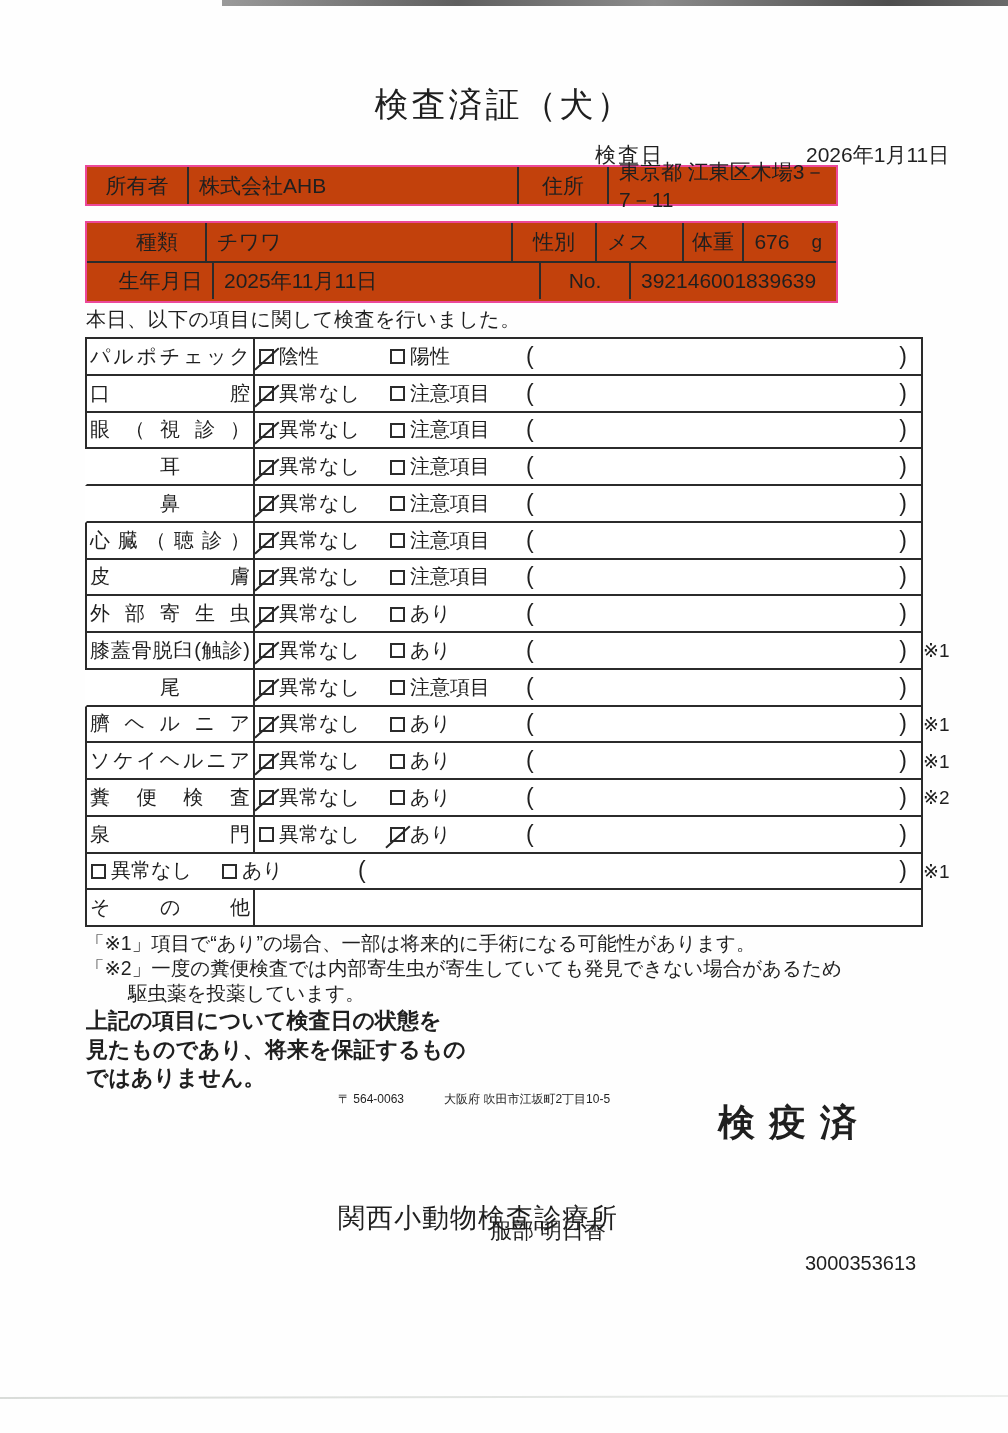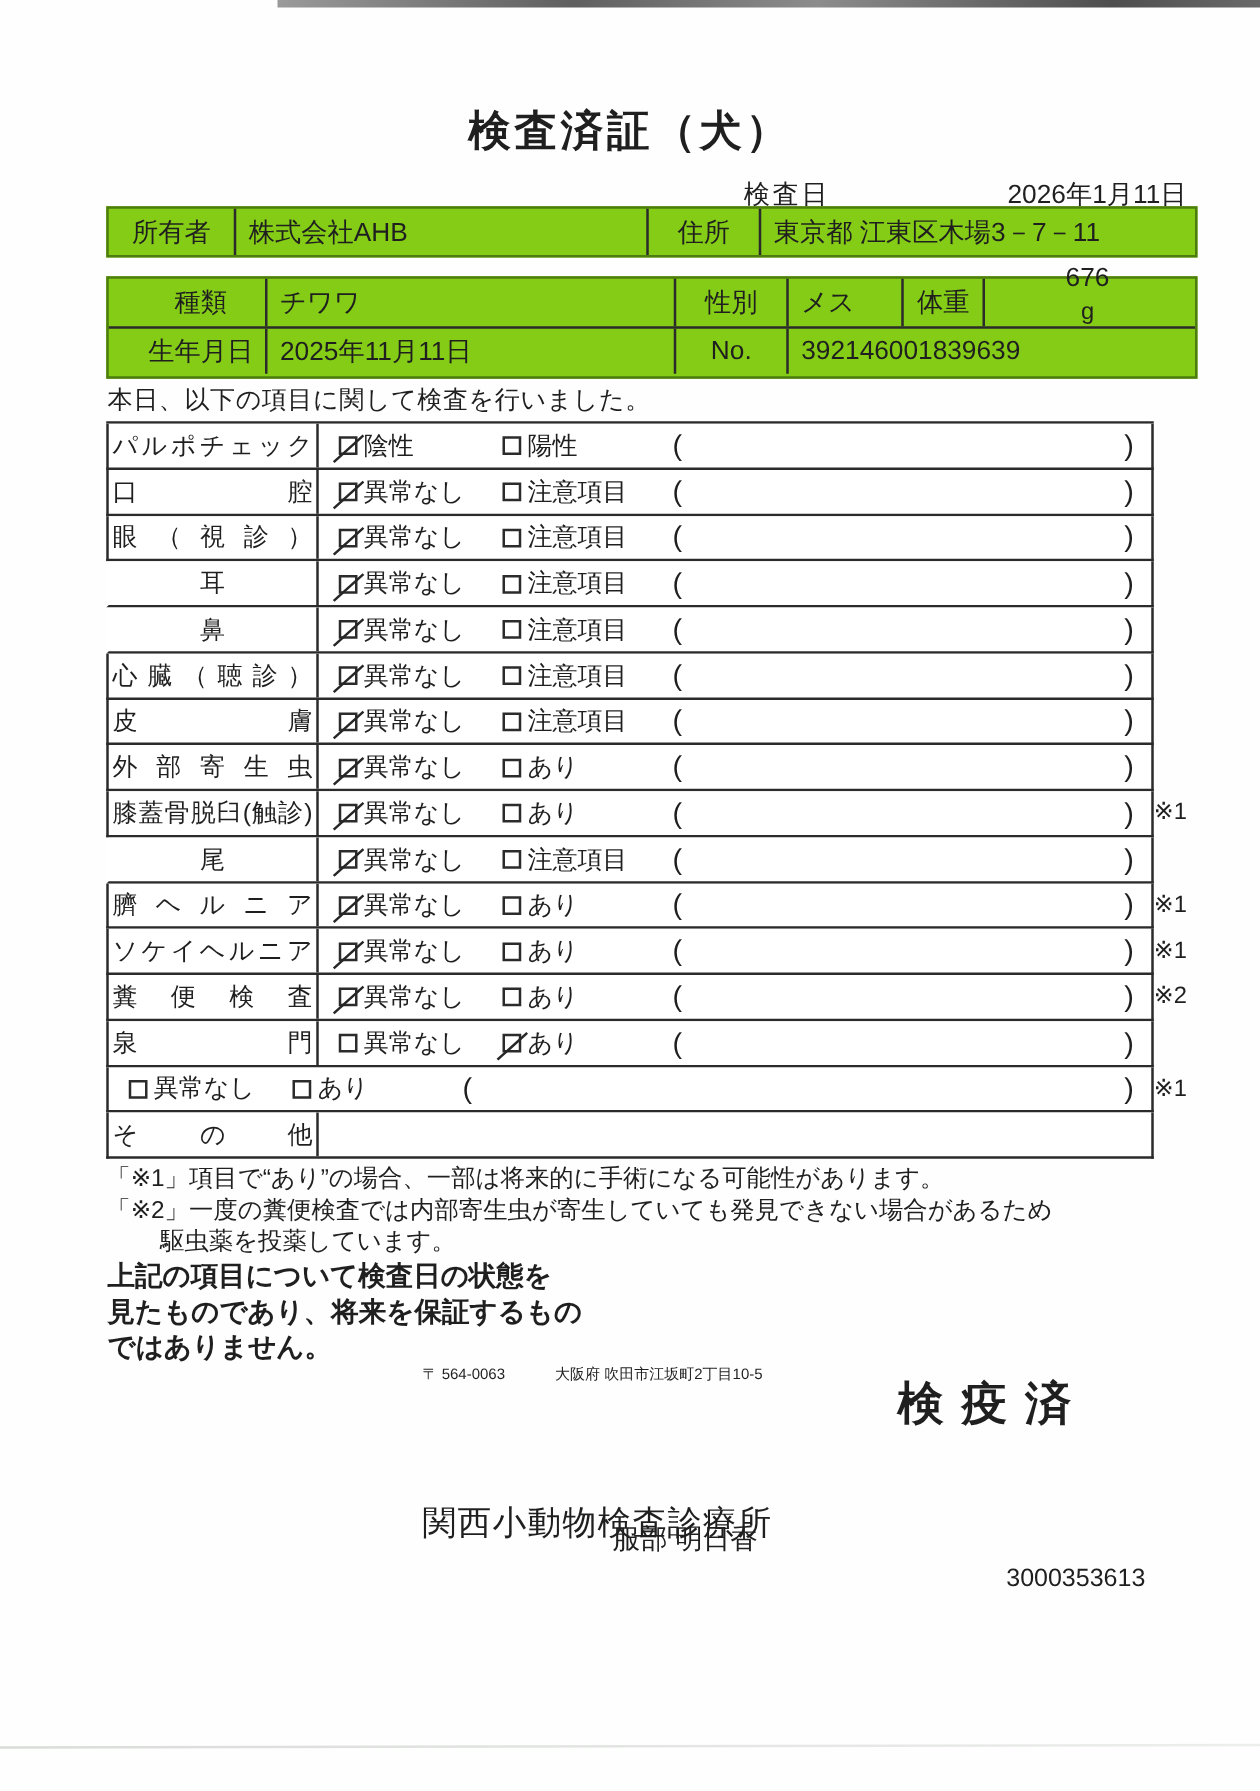--- a/index.html
+++ b/index.html
@@ -6,52 +6,52 @@
   body { background:#ffffff; font-family:"Liberation Sans","DejaVu Sans",sans-serif; color:#1f1f1f; }
   .page { position:relative; width:1008px; height:1433px; background:#fefefe; overflow:hidden; }
 
   
   .scan-strip-top { position:absolute; top:0; left:222px; right:0; height:6px;
     background:linear-gradient(90deg,#9a9a9a,#5f5f5f 30%,#8c8c8c 55%,#4e4e4e 85%,#6a6a6a); }
   .scan-line-bottom { position:absolute; top:1396px; left:0; width:100%; height:2px;
     background:linear-gradient(90deg,#d9dcd9,#eceeec); transform:rotate(-0.12deg); }
 
   .title { position:absolute; top:82px; left:0; width:100%; text-align:center;
-    font-size:34px; font-weight:700; letter-spacing:3px; }
+    font-size:34px; font-weight:400; letter-spacing:3px; }
 
   .insp-date-label { position:absolute; top:141px; left:595px; font-size:21px; letter-spacing:2px; }
   .insp-date-value { position:absolute; top:141px; left:806px; font-size:21px; }
 
   
-  .htable { position:absolute; left:85px; width:873px; border:2px solid #4d7c0f; background:#84cc16; }
+  .htable { position:absolute; left:85px; width:753px; border:2px solid #ec4899; background:#c2410c; }
   .hrow { display:flex; height:38px; }
   .hrow + .hrow { border-top:2px solid #2b2b2b; }
   .hcell { display:flex; align-items:center; font-size:21px; padding-left:10px; }
   .hcell.lbl { justify-content:center; padding-left:0; }
   .hcell + .hcell { border-left:2px solid #2b2b2b; }
   .t-owner { top:165px; height:41px; }
   .t-owner .hrow { height:37px; }
   .t-pet { top:221px; height:82px; }
   .w-100 { width:100px; } .w-103 { width:103px;margin-left:22px; } .w-330 { width:330px; }
   .w-327 { width:327px; } .w-90 { width:90px; } .w-92 { width:92px; } .w-65 { width:65px; }
   .grow { flex:1; }
-  .weight-val { justify-content:flex-end; padding-right:14px; gap:4px;flex-direction:column; }
+  .weight-val { justify-content:flex-end; padding-right:14px; gap:22px; }
   .weight-val .unit { font-size:19px; }
 
   .intro { position:absolute; top:306px; left:86px; font-size:20px; font-weight:500; letter-spacing:0.5px; }
 
   
   .checklist { position:absolute; top:337px; left:85px; width:838px; border-top:2px solid #2b2b2b; }
   .c-row { position:relative; display:flex; height:36.75px; border-bottom:2px solid #2b2b2b;
     border-left:2px solid #2b2b2b; border-right:2px solid #2b2b2b; background:#fff; }
   .c-row.center { border-left-color:transparent; }
   .c-label { width:168px; border-right:2px solid #2b2b2b; display:flex; align-items:center; padding:0 3px; }
   .label-text { width:100%; font-size:20px; text-align:justify; text-align-last:justify; text-justify:inter-character; }
   .c-row.center .label-text { text-align:center; text-align-last:center; }
-  .c-content { flex:1; display:flex; align-items:center; padding-left:16px; font-size:20px; }
+  .c-content { flex:1; display:flex; align-items:center; padding-left:4px; font-size:20px; }
   .opt { display:flex; align-items:center; gap:5px; }
   .opt.o1 { width:131px; } .opt.o2 { width:136px; }
   .cb { position:relative; width:15px; height:15px; border:2px solid #2b2b2b; flex:none; margin-top:1px; }
   .cb.checked::before { content:""; position:absolute; left:-10px; top:7px; width:32px; height:2.4px;
     background:#262626; transform:rotate(-42deg); }
   .paren { flex:1; display:flex; justify-content:space-between; align-items:center;
     padding:0 14px 0 0; font-size:23px; font-weight:300; }
   .row-note { position:absolute; right:-44px; top:50%; transform:translateY(-50%);
     width:42px; font-size:19px; }
 

